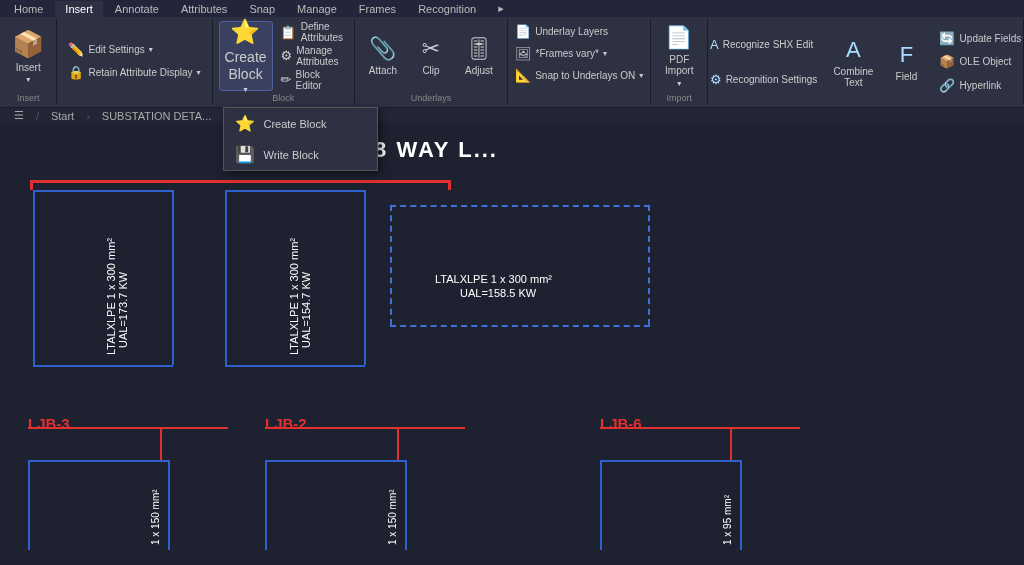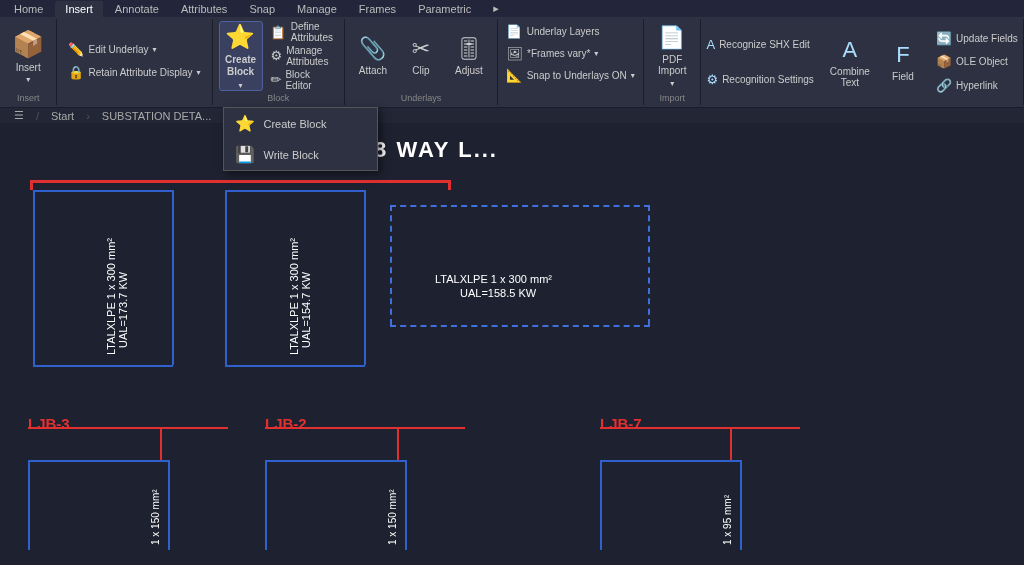--- a/index.html
+++ b/index.html
@@ -244,59 +244,59 @@
 <div class="ribbon">
 
   <div class="ribbon-tabs">
     <div class="ribbon-tab">Home</div>
     <div class="ribbon-tab active">Insert</div>
     <div class="ribbon-tab">Annotate</div>
     <div class="ribbon-tab">Attributes</div>
     <div class="ribbon-tab">Snap</div>
     <div class="ribbon-tab">Manage</div>
     <div class="ribbon-tab">Frames</div>
-    <div class="ribbon-tab">Parametric</div>
+    <div class="ribbon-tab">Recognition</div>
     <div class="ribbon-tab">▸</div>
   </div>
 
   <div class="ribbon-body">
 
     <div class="ribbon-group" style="padding:2px 4px;">
       <div class="ribbon-group-content">
         <div class="insert-btn">
           <span class="icon" style="font-size:26px;">📦</span>
           <span>Insert</span>
           <span style="font-size:8px;">▾</span>
         </div>
       </div>
       <div class="ribbon-group-label">Insert</div>
     </div>
 
     <div class="ribbon-group">
       <div class="ribbon-group-content" style="flex-direction:column; align-items:flex-start; justify-content:center; gap:3px;">
         <div class="rb-btn-small">
           <span class="icon" style="color:#f0a030;">✏️</span>
-          <span>Edit Underlay</span>
+          <span>Edit Settings</span>
           <span style="font-size:8px;">▾</span>
         </div>
         <div class="rb-btn-small">
           <span class="icon" style="color:#88aaff;">🔒</span>
           <span>Retain Attribute Display</span>
           <span style="font-size:8px;">▾</span>
         </div>
       </div>
       <div class="ribbon-group-label"></div>
     </div>
 
     <div class="ribbon-group block-group-area">
       <div class="ribbon-group-content" style="gap:3px;">
 
         <div class="rb-btn-large" style="background:#3a4060; border:1px solid #5060a0;">
           <span class="icon" style="font-size:24px; color:#ffd060;">⭐</span>
-          <span style="font-size:10px; line-height:1.2;font-weight:bold;">Create<br>Block</span>
+          <span style="font-size:14px; line-height:1.2;">Create<br>Block</span>
           <span style="font-size:8px;">▾</span>
         </div>
         <div class="rb-col">
           <div class="rb-btn-small">
             <span class="icon">📋</span>
             <span>Define<br>Attributes</span>
           </div>
           <div class="rb-btn-small">
             <span class="icon">⚙</span>
             <span>Manage<br>Attributes</span>
@@ -445,21 +445,21 @@
   <div class="label-text rotated" style="left:117px; top:223px;">UAL=173.7 KW</div>
 
   <div class="label-text rotated" style="left:288px; top:230px;">LTALXLPE 1 x 300 mm²</div>
   <div class="label-text rotated" style="left:300px; top:223px;">UAL=154.7 KW</div>
 
   <div class="label-text" style="left:435px; top:148px;">LTALXLPE 1 x 300 mm²</div>
   <div class="label-text" style="left:460px; top:162px;">UAL=158.5 KW</div>
 
   <div class="label-red" style="left:28px; top:290px;">LJB-3</div>
   <div class="label-red" style="left:265px; top:290px;">LJB-2</div>
-  <div class="label-red" style="left:600px; top:290px;">LJB-7</div>
+  <div class="label-red" style="left:600px; top:290px;">LJB-6</div>
 
   <div class="h-line-red" style="top:302px; left:28px; width:200px; height:2px;"></div>
   <div class="v-line-red" style="top:302px; left:160px; height:35px; width:2px;"></div>
 
   <div class="h-line-red" style="top:302px; left:265px; width:200px; height:2px;"></div>
   <div class="v-line-red" style="top:302px; left:397px; height:35px; width:2px;"></div>
 
   <div class="h-line-red" style="top:302px; left:600px; width:200px; height:2px;"></div>
   <div class="v-line-red" style="top:302px; left:730px; height:35px; width:2px;"></div>
 

